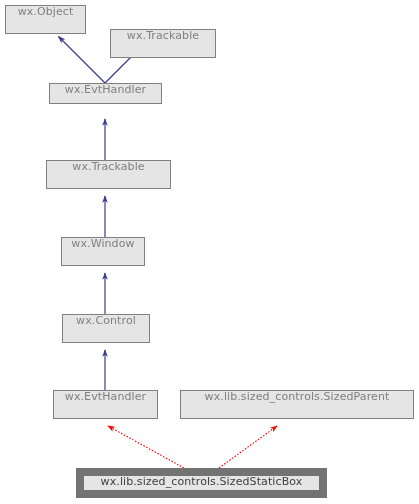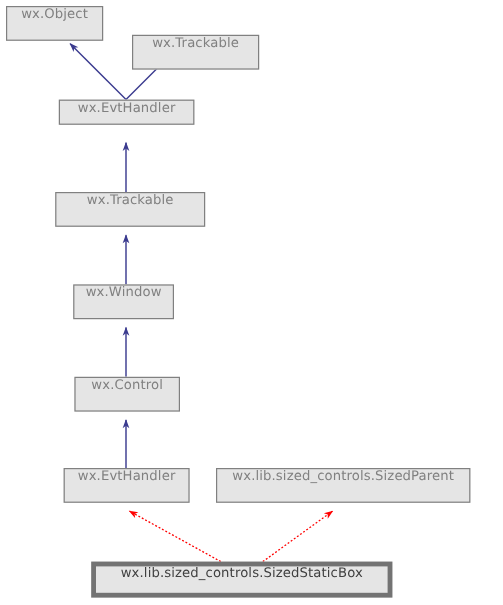--- a/index.html
+++ b/index.html
@@ -34,21 +34,21 @@
     border: 1px solid #808080;
     color: #808080;
     font-size: 11px;
     line-height: 1;
     display: flex;
     justify-content: center;
     white-space: nowrap;
     letter-spacing: 0.1px;
   }
   .uml-node.highlight {
-    border: 4px solid #737373;
+    border: 8px solid #737373;
     color: #404040;
   }
   .node-label {
     display: block;
     padding: 0 4px;
   }
 </style>
 </head>
 <body>
 
@@ -102,21 +102,21 @@
   </div>
 
   <div class="uml-node" style="left:62px; top:314px; width:88px; height:29px;">
     <span class="node-label">wx.Control</span>
   </div>
 
   <div class="uml-node" style="left:53px; top:390px; width:105px; height:29px;">
     <span class="node-label">wx.EvtHandler</span>
   </div>
 
-  <div class="uml-node" style="left:180px; top:390px; width:212px; height:29px;">
+  <div class="uml-node" style="left:180px; top:390px; width:234px; height:29px;">
     <span class="node-label">wx.lib.sized_controls.SizedParent</span>
   </div>
 
   <div class="uml-node highlight" style="left:76px; top:468px; width:251px; height:30px;">
     <span class="node-label">wx.lib.sized_controls.SizedStaticBox</span>
   </div>
 
 </div>
 
 </body></html>

